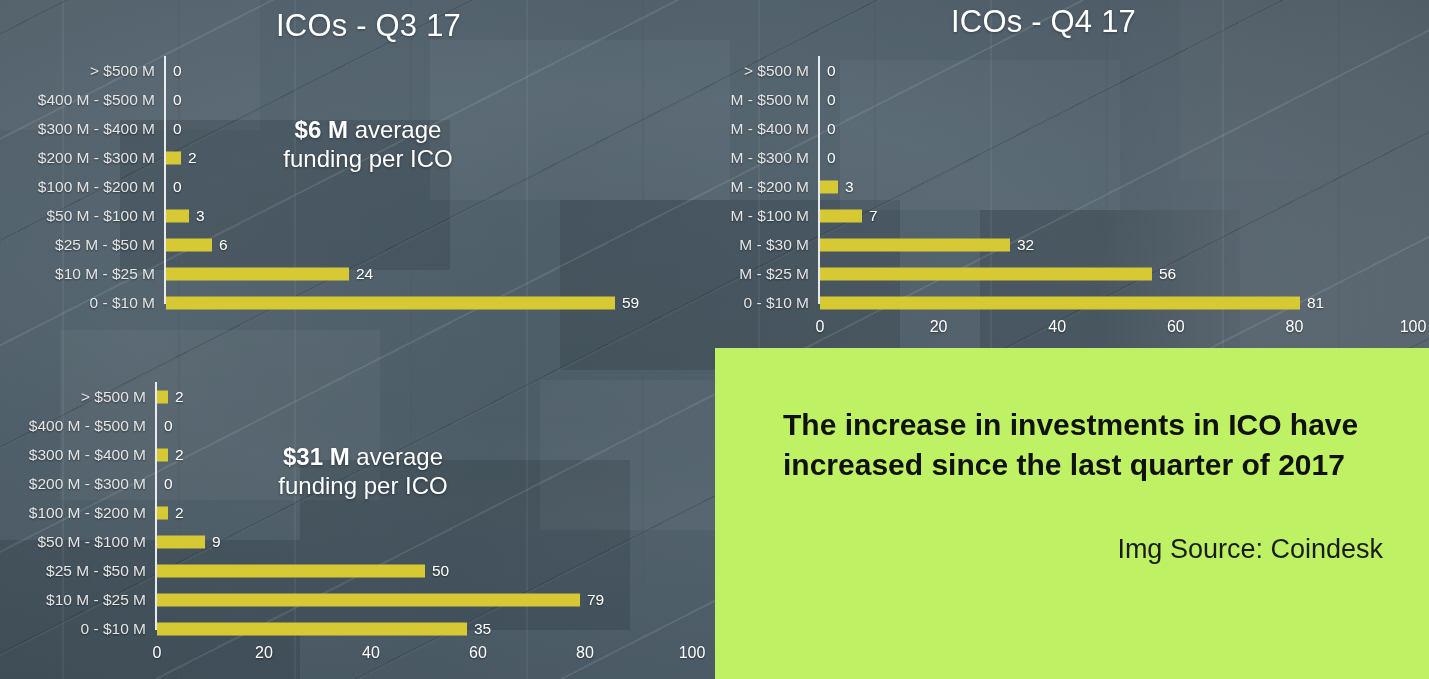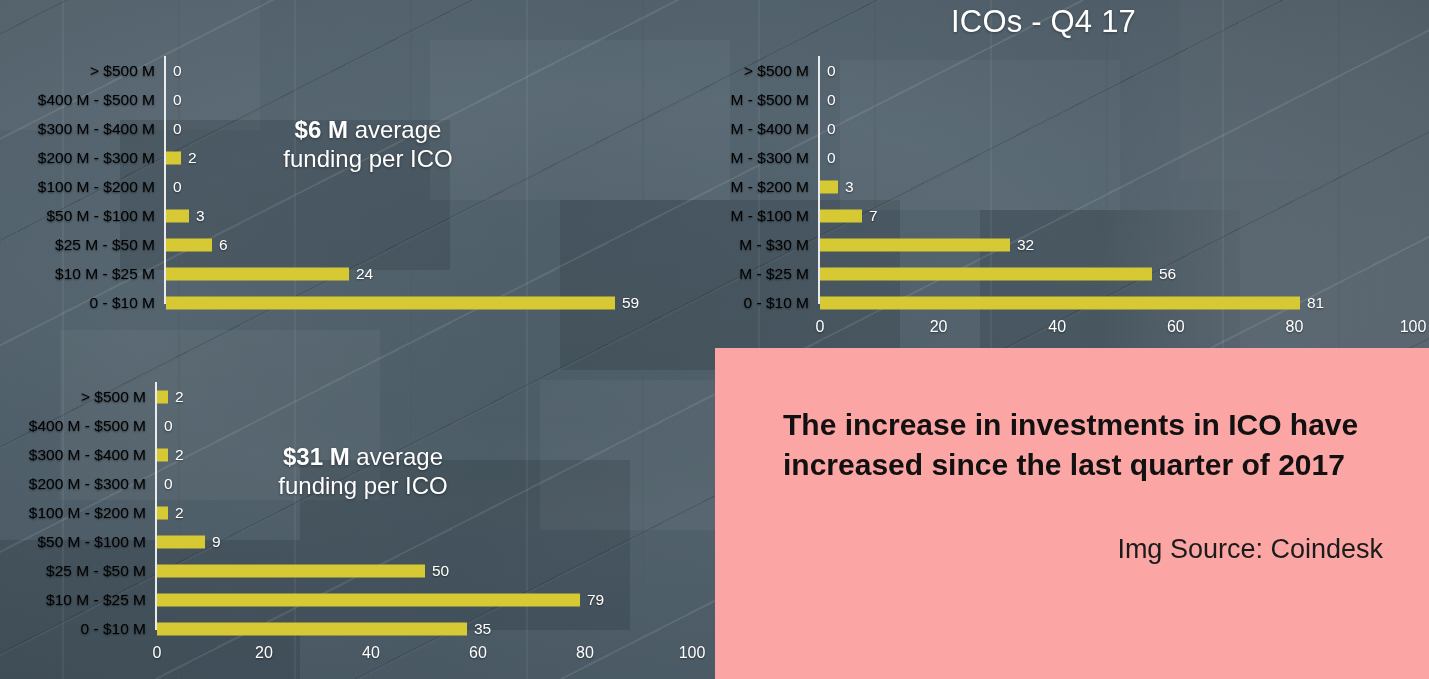--- a/index.html
+++ b/index.html
@@ -35,38 +35,38 @@
   .darken{position:absolute;inset:0;background:rgba(46,62,72,.28);}
 
   
   .chart{position:absolute;color:#fff;}
   .ctitle{position:absolute;white-space:nowrap;font-size:31px;font-weight:400;
           letter-spacing:.2px;color:#ffffff;text-shadow:0 1px 3px rgba(0,0,0,.35);}
   .plot{position:absolute;}
   .axisline{position:absolute;top:0;width:2px;background:#f2f2f2;opacity:.95;}
   .row{position:absolute;left:0;right:0;height:0;}
   .cat{position:absolute;right:100%;margin-right:11px;white-space:nowrap;
-       font-size:15.5px;color:#000000;transform:translateY(-50%);
+       font-size:15.5px;color:#e5e5e5;transform:translateY(-50%);
        text-shadow:0 1px 2px rgba(0,0,0,.45);}
   .bar{position:absolute;left:0;height:13px;background:#d7c933;transform:translateY(-50%);}
   .val{position:absolute;white-space:nowrap;font-size:15.5px;color:#fff;
        transform:translateY(-50%);text-shadow:0 1px 2px rgba(0,0,0,.45);}
   .xtick{position:absolute;font-size:16px;color:#fff;transform:translateX(-50%);
          text-shadow:0 1px 2px rgba(0,0,0,.45);white-space:nowrap;}
   .annot{position:absolute;text-align:center;font-size:24px;line-height:1.22;
          color:#fff;text-shadow:0 1px 3px rgba(0,0,0,.4);white-space:nowrap;}
   .annot b{font-weight:700;}
 
   
   .q3{left:0;top:0;width:715px;height:320px;overflow:hidden;}
   .q4{left:715px;top:0;width:714px;height:348px;overflow:hidden;}
   .q1{left:0;top:320px;width:715px;height:359px;overflow:hidden;}
 
   
-  .card{position:absolute;left:715px;top:348px;width:714px;height:331px;background:#fca5a5;}
+  .card{position:absolute;left:715px;top:348px;width:714px;height:331px;background:#bef264;}
   .headline{position:absolute;left:68px;top:57px;width:600px;
             font-size:30px;line-height:1.33;font-weight:700;color:#111111;
             font-family:"Liberation Sans", sans-serif;}
   .source{position:absolute;left:68px;top:186px;width:600px;text-align:right;
           padding-right:18px;font-size:27px;color:#1b1b1b;font-weight:400;}
 </style>
 </head>
 <body>
 
 <div class="stage">
@@ -82,20 +82,21 @@
     <div class="pane d" style="left:300px;top:460px;width:330px;height:170px;"></div>
     <div class="pane" style="left:540px;top:380px;width:260px;height:150px;"></div>
     <div class="pane d" style="left:0px;top:540px;width:300px;height:150px;"></div>
     <div class="pane" style="left:1180px;top:0px;width:250px;height:180px;"></div>
     <div class="skywash"></div>
     <div class="darken"></div>
     <div class="vignette"></div>
   </div>
 
   <div class="chart q3">
+    <div class="ctitle" style="left:276px;top:8px;">ICOs - Q3 17</div>
 
     <div class="plot" style="left:166px;top:56px;width:760px;height:250px;">
       <div class="axisline" style="left:-2px;height:248px;"></div>
 
       <div class="row" style="top:15px;">
         <span class="cat">&gt; $500 M</span>
         <span class="val" style="left:7px;">0</span>
       </div>
       <div class="row" style="top:44px;">
         <span class="cat">$400 M - $500 M</span>

